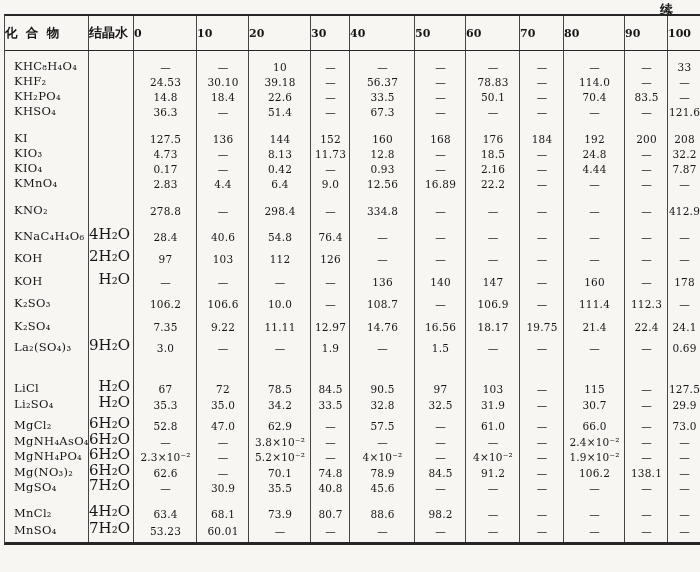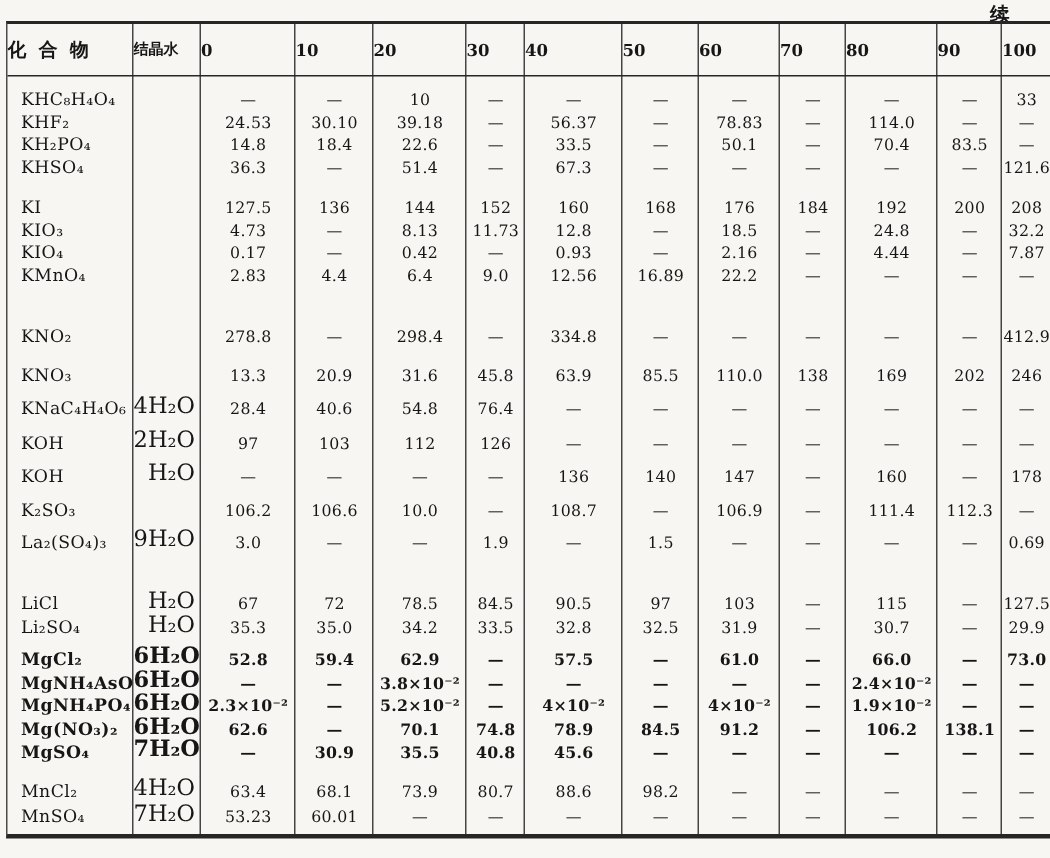--- a/index.html
+++ b/index.html
@@ -31,36 +31,36 @@
   .hrow{
     position:relative;z-index:1;display:flex;align-items:center;
     height:34px;border-bottom:1.5px solid #262626;
   }
   .cell{box-sizing:border-box;flex:none;overflow:hidden;white-space:nowrap;}
   .head{
     font-weight:bold;font-size:11px;
     font-family:"DejaVu Serif","DejaVu Sans",serif;
   }
   .head.c0{font-size:12.5px;letter-spacing:2px;}
-  .head.c1{font-size:10px;letter-spacing:0;}
+  .head.c1{font-size:13px;letter-spacing:0;}
   .tbody{position:relative;z-index:1;}
   .row{display:flex;align-items:flex-end;}
   .formula{
     text-align:left;padding-left:9px;font-size:11.5px;letter-spacing:.3px;
   }
   .water{text-align:right;padding-right:4px;font-size:15px;}
   .val{text-align:center;font-size:10.5px;letter-spacing:.2px;}
   
   .g1{margin-top:7px;}  .g1 .row{height:15px;}
   .g2{margin-top:12px;} .g2 .row{height:15px;}
-  .g3{margin-top:23px;}  .g3 .row{height:18px;}
+  .g3{margin-top:9px;}  .g3 .row{height:18px;}
   .g4{margin-top:3px;}  .g4 .row{height:22.5px;}
   .g5{margin-top:6px;}  .g5 .row{height:15px;}
   .g6{margin-top:25px;} .g6 .row{height:16px;}
-  .g7{margin-top:6px;font-weight:bold;}  .g7 .row{height:15.5px;}
+  .g7{margin-top:6px;}  .g7 .row{height:15.5px;}
   .g8{margin-top:10px;} .g8 .row{height:16px;padding-bottom:1px;}
   .tbody{padding-bottom:4px;}
 </style>
 </head>
 <body>
 
 <div class="continued">续</div>
 
 <div class="table">
   <div class="colbg">
@@ -220,35 +220,20 @@
           <div class="cell val c7">—</div>
           <div class="cell val c8">—</div>
           <div class="cell val c9">—</div>
           <div class="cell val c10">—</div>
           <div class="cell val c11">—</div>
           <div class="cell val c12">412.9</div>
         </div>
       </div>
       <div class="tgroup g4">
         <div class="row">
-          <div class="cell formula c0">KNO₃</div>
-          <div class="cell water c1"></div>
-          <div class="cell val c2">13.3</div>
-          <div class="cell val c3">20.9</div>
-          <div class="cell val c4">31.6</div>
-          <div class="cell val c5">45.8</div>
-          <div class="cell val c6">63.9</div>
-          <div class="cell val c7">85.5</div>
-          <div class="cell val c8">110.0</div>
-          <div class="cell val c9">138</div>
-          <div class="cell val c10">169</div>
-          <div class="cell val c11">202</div>
-          <div class="cell val c12">246</div>
-        </div>
-        <div class="row">
           <div class="cell formula c0">KNaC₄H₄O₆</div>
           <div class="cell water c1">4H₂O</div>
           <div class="cell val c2">28.4</div>
           <div class="cell val c3">40.6</div>
           <div class="cell val c4">54.8</div>
           <div class="cell val c5">76.4</div>
           <div class="cell val c6">—</div>
           <div class="cell val c7">—</div>
           <div class="cell val c8">—</div>
           <div class="cell val c9">—</div>
@@ -293,20 +278,35 @@
           <div class="cell val c3">106.6</div>
           <div class="cell val c4">10.0</div>
           <div class="cell val c5">—</div>
           <div class="cell val c6">108.7</div>
           <div class="cell val c7">—</div>
           <div class="cell val c8">106.9</div>
           <div class="cell val c9">—</div>
           <div class="cell val c10">111.4</div>
           <div class="cell val c11">112.3</div>
           <div class="cell val c12">—</div>
+        </div>
+        <div class="row">
+          <div class="cell formula c0">K₂SO₄</div>
+          <div class="cell water c1"></div>
+          <div class="cell val c2">7.35</div>
+          <div class="cell val c3">9.22</div>
+          <div class="cell val c4">11.11</div>
+          <div class="cell val c5">12.97</div>
+          <div class="cell val c6">14.76</div>
+          <div class="cell val c7">16.56</div>
+          <div class="cell val c8">18.17</div>
+          <div class="cell val c9">19.75</div>
+          <div class="cell val c10">21.4</div>
+          <div class="cell val c11">22.4</div>
+          <div class="cell val c12">24.1</div>
         </div>
       </div>
       <div class="tgroup g5">
         <div class="row">
           <div class="cell formula c0">La₂(SO₄)₃</div>
           <div class="cell water c1">9H₂O</div>
           <div class="cell val c2">3.0</div>
           <div class="cell val c3">—</div>
           <div class="cell val c4">—</div>
           <div class="cell val c5">1.9</div>
@@ -349,21 +349,21 @@
           <div class="cell val c10">30.7</div>
           <div class="cell val c11">—</div>
           <div class="cell val c12">29.9</div>
         </div>
       </div>
       <div class="tgroup g7">
         <div class="row">
           <div class="cell formula c0">MgCl₂</div>
           <div class="cell water c1">6H₂O</div>
           <div class="cell val c2">52.8</div>
-          <div class="cell val c3">59.4</div>
+          <div class="cell val c3">47.0</div>
           <div class="cell val c4">62.9</div>
           <div class="cell val c5">—</div>
           <div class="cell val c6">57.5</div>
           <div class="cell val c7">—</div>
           <div class="cell val c8">61.0</div>
           <div class="cell val c9">—</div>
           <div class="cell val c10">66.0</div>
           <div class="cell val c11">—</div>
           <div class="cell val c12">73.0</div>
         </div>

